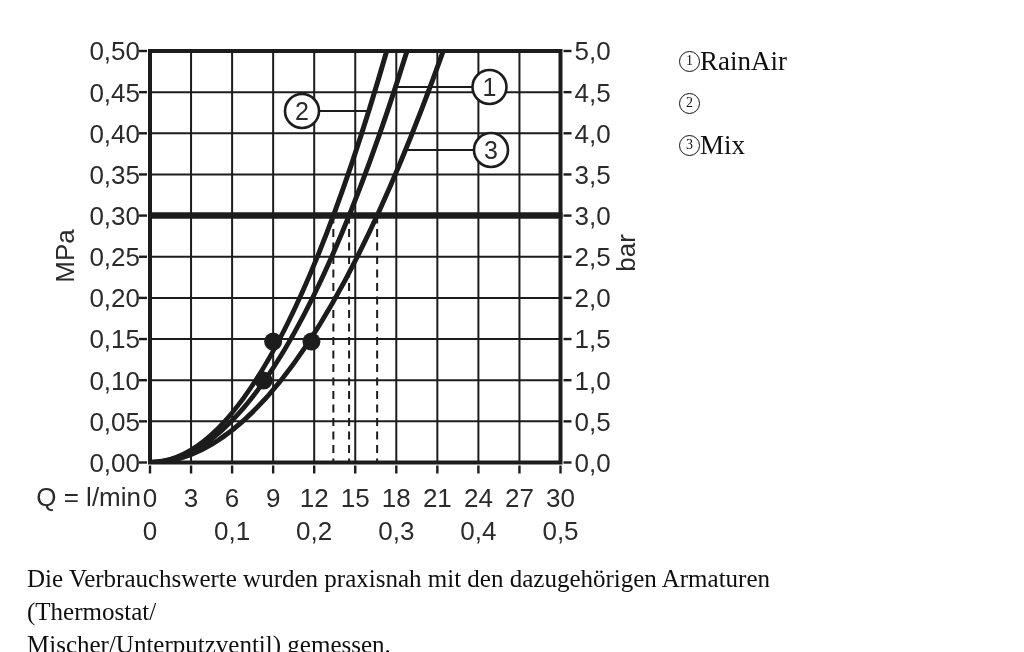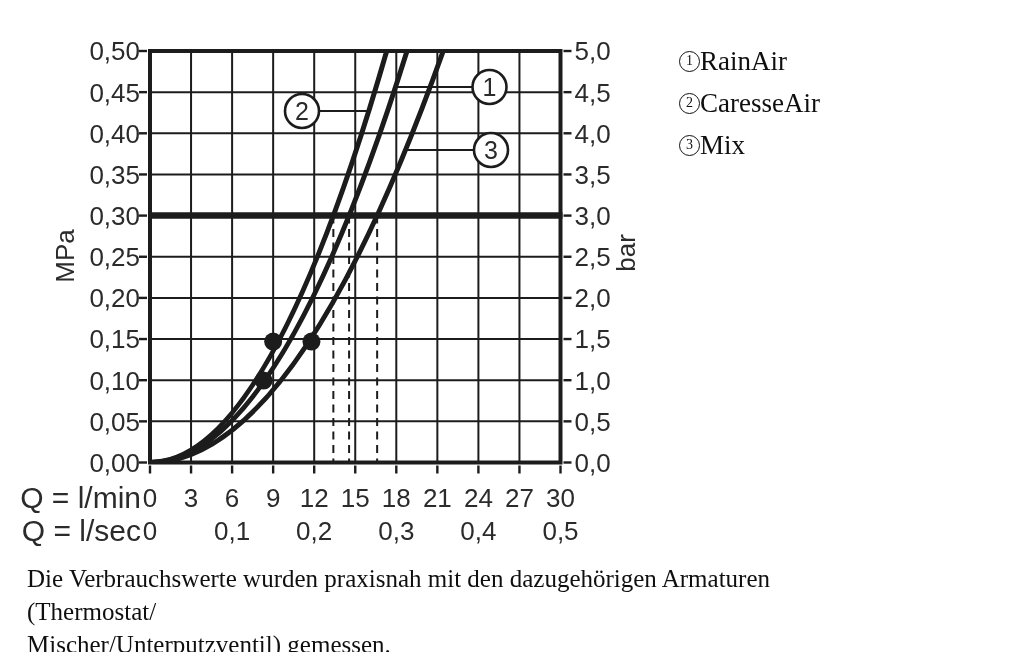--- a/index.html
+++ b/index.html
@@ -3,21 +3,21 @@
 <meta charset="utf-8">
 <style>
   html,body{margin:0;padding:0;background:#ffffff;}
   body{width:1024px;height:652px;overflow:hidden;position:relative;
        font-family:"Liberation Sans",sans-serif;}
   .page{position:absolute;inset:0;background:#fff;}
   svg{position:absolute;left:0;top:0;}
   svg text{font-family:"Liberation Sans",sans-serif;}
   .axis-unit{position:absolute;font-size:26px;color:#2b2b2b;
              transform:translate(-50%,-50%) rotate(-90deg);white-space:nowrap;}
-  .xrow-label{position:absolute;font-size:30px;color:#2b2b2b;left:18px;width:123px;
+  .xrow-label{position:absolute;font-size:26px;color:#2b2b2b;left:18px;width:123px;
               height:33px;line-height:33px;text-align:right;white-space:nowrap;}
   .legend{position:absolute;left:679px;top:40px;}
   .legend-row{display:flex;align-items:center;height:42px;}
   .legend-num{display:inline-flex;align-items:center;justify-content:center;
               width:19px;height:19px;border:1.6px solid #111;border-radius:50%;
               font-size:14px;color:#111;flex:0 0 auto;
               font-family:"Liberation Serif",serif;}
   .legend-label{font-size:27px;color:#0f0f0f;
                 font-family:"Liberation Serif",serif;}
   .caption{position:absolute;left:27px;top:562px;width:790px;margin:0;
@@ -152,30 +152,28 @@
         <text x="396.29999999999995" y="530.5" text-anchor="middle" dy="0.36em">0,3</text>
         <text x="478.40000000000003" y="530.5" text-anchor="middle" dy="0.36em">0,4</text>
         <text x="560.5" y="530.5" text-anchor="middle" dy="0.36em">0,5</text>
       </g>
     </svg>
 
   <div class="axis-unit" style="left:65px;top:256px;">MPa</div>
   <div class="axis-unit" style="left:626px;top:253px;">bar</div>
 
   <div class="xrow-label" style="top:481px;">Q = l/min</div>
-  <div class="xrow-label" style="top:514px;">Q = l/sec</div>
 
   <div class="legend">
     <div class="legend-row">
       <span class="legend-num">1</span>
       <span class="legend-label">RainAir</span>
     </div>
     <div class="legend-row">
       <span class="legend-num">2</span>
-      <span class="legend-label">CaresseAir</span>
     </div>
     <div class="legend-row">
       <span class="legend-num">3</span>
       <span class="legend-label">Mix</span>
     </div>
   </div>
 
   <p class="caption">
     <span>Die Verbrauchswerte wurden praxisnah mit den dazugehörigen Armaturen (Thermostat/</span><br>
     <span>Mischer/Unterputzventil) gemessen.</span>

